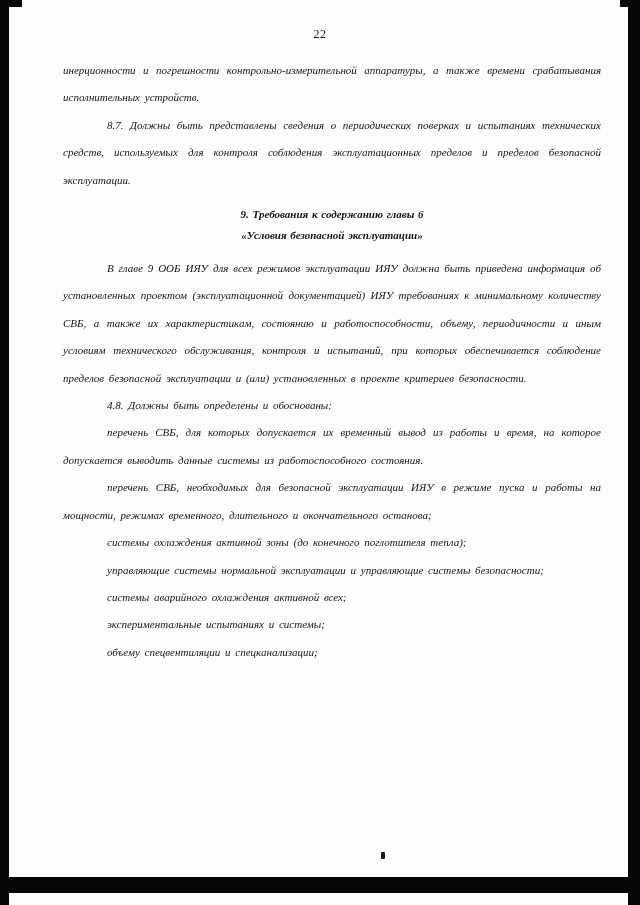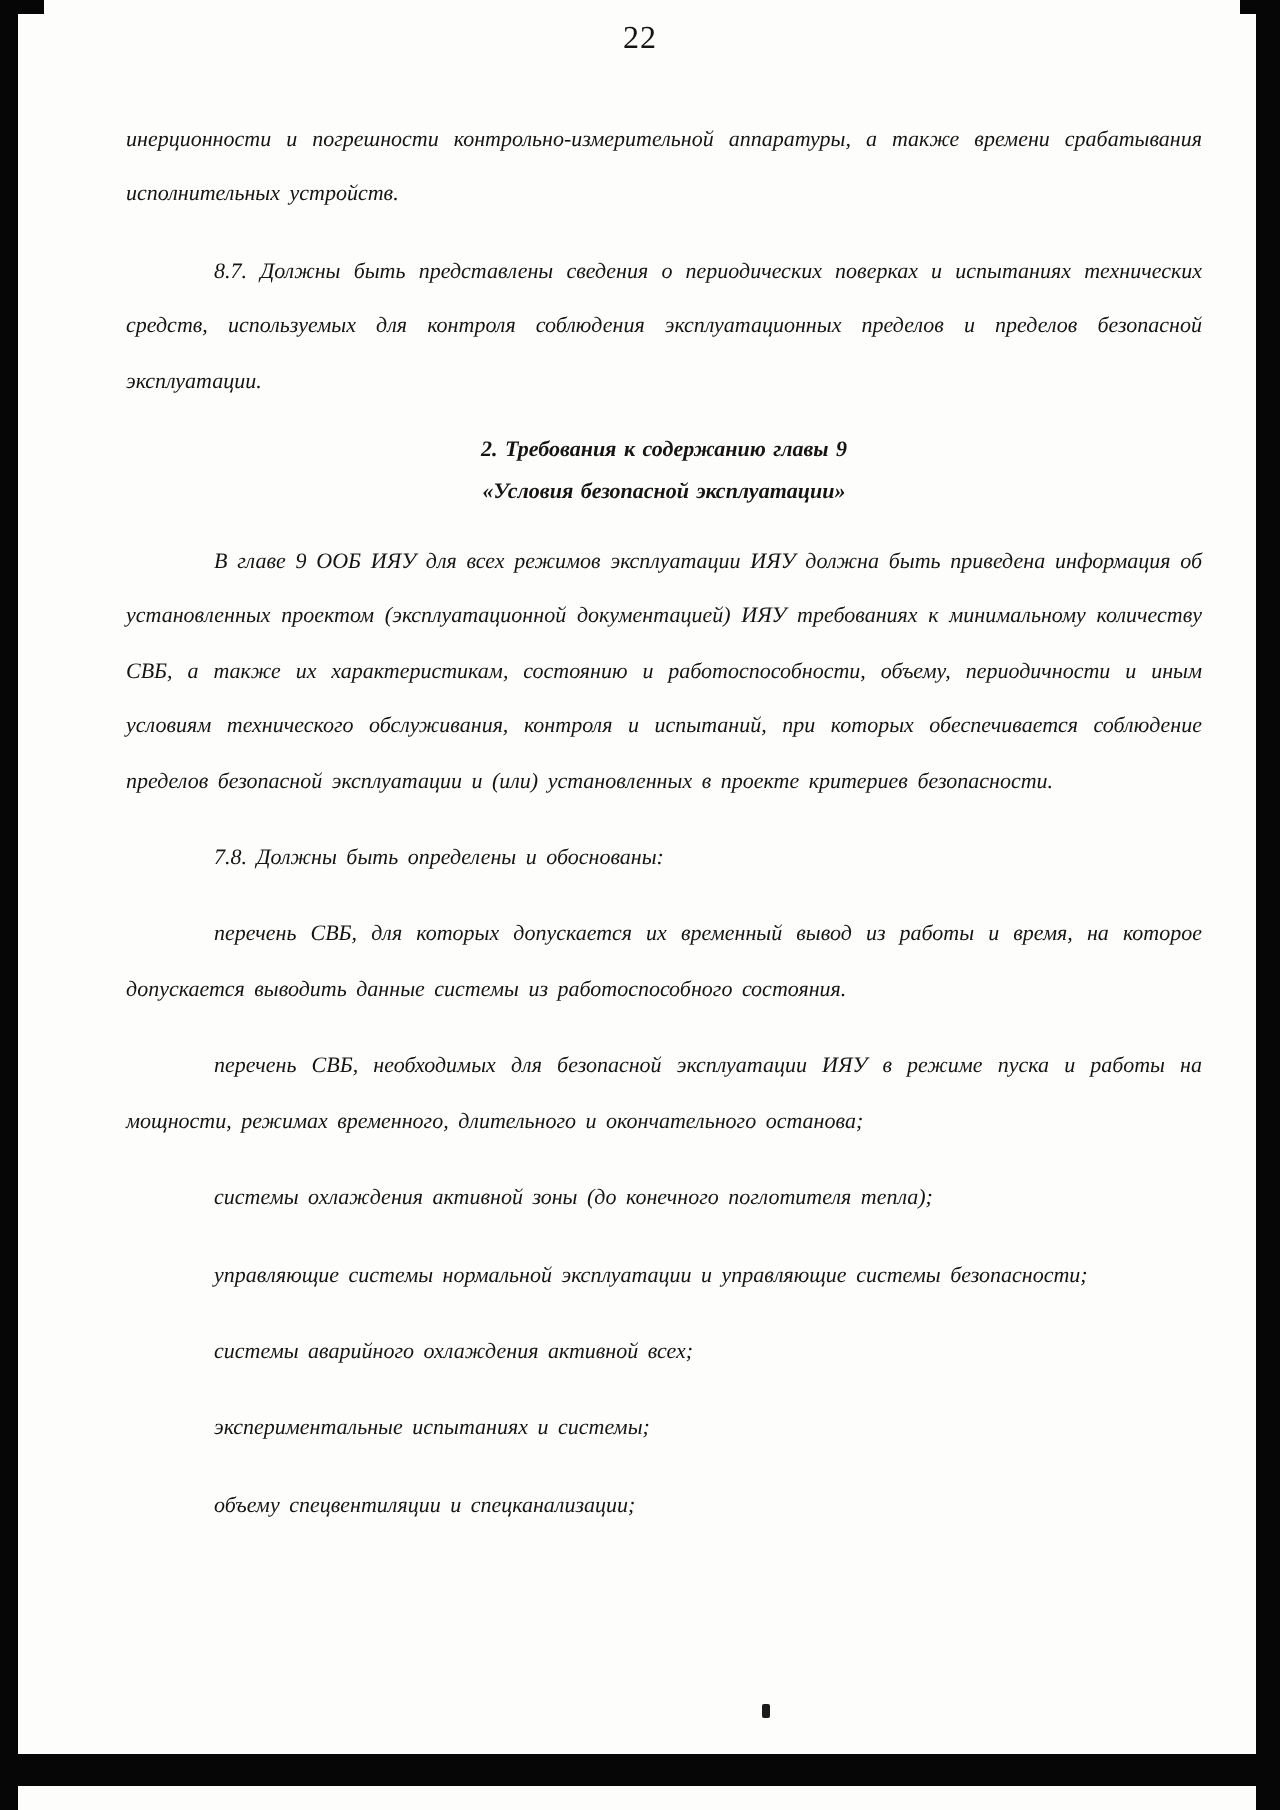--- a/index.html
+++ b/index.html
@@ -19,40 +19,40 @@
   .scan-edge.bottom { left: 9px; right: 12px; top: 877px; height: 16px; }
   .scan-corner { position: absolute; background: #060606; }
   .scan-corner.tl { left: 0; top: 0; width: 22px; height: 7px; }
   .scan-corner.tr { right: 0; top: 0; width: 20px; height: 7px; }
   .scan-mark {
     position: absolute; left: 381px; top: 852px;
     width: 4px; height: 7px; background: #1b1b1b; border-radius: 1px;
   }
   .page-number {
     position: absolute;
-    top: 11px; left: 0; width: 100%;
+    top: 27px; left: 0; width: 100%;
     text-align: center;
-    font-size: 16px;
+    font-size: 12px;
     letter-spacing: 0.5px;
   }
   .content {
     position: absolute;
     left: 63px; top: 57px;
     width: 538px;
   }
   .para {
     margin: 0;
     font-size: 11px;
     line-height: 27.4px;
     text-align: justify;
     word-spacing: 2px;
     font-style: italic;
   }
   .para.continuation { text-indent: 0; }
-  .para.indent { text-indent: 44px; margin-top: 11px; }
+  .para.indent { text-indent: 44px; }
   .para.heading {
     text-align: center;
     font-weight: bold;
     white-space: pre-line;
     text-indent: 0;
     line-height: 21px;
     margin: 10px 0 9px 0;
     word-spacing: 1px;
   }
 </style>
@@ -65,24 +65,24 @@
   <div class="scan-edge bottom"></div>
   <div class="scan-corner tl"></div>
   <div class="scan-corner tr"></div>
   <div class="scan-mark"></div>
 
   <div class="page-number">22</div>
 
   <div class="content">
       <p class="para continuation">инерционности и погрешности контрольно-измерительной аппаратуры, а также времени срабатывания исполнительных устройств.</p>
       <p class="para indent">8.7. Должны быть представлены сведения о периодических поверках и испытаниях технических средств, используемых для контроля соблюдения эксплуатационных пределов и пределов безопасной эксплуатации.</p>
-      <p class="para heading">2. Требования к содержанию главы 9
+      <p class="para heading">9. Требования к содержанию главы 6
 «Условия безопасной эксплуатации»</p>
       <p class="para indent">В главе 9 ООБ ИЯУ для всех режимов эксплуатации ИЯУ должна быть приведена информация об установленных проектом (эксплуатационной документацией) ИЯУ требованиях к минимальному количеству СВБ, а также их характеристикам, состоянию и работоспособности, объему, периодичности и иным условиям технического обслуживания, контроля и испытаний, при которых обеспечивается соблюдение пределов безопасной эксплуатации и (или) установленных в проекте критериев безопасности.</p>
-      <p class="para indent">7.8. Должны быть определены и обоснованы:</p>
+      <p class="para indent">4.8. Должны быть определены и обоснованы:</p>
       <p class="para indent">перечень СВБ, для которых допускается их временный вывод из работы и время, на которое допускается выводить данные системы из работоспособного состояния.</p>
       <p class="para indent">перечень СВБ, необходимых для безопасной эксплуатации ИЯУ в режиме пуска и работы на мощности, режимах временного, длительного и окончательного останова;</p>
       <p class="para indent">системы охлаждения активной зоны (до конечного поглотителя тепла);</p>
       <p class="para indent">управляющие системы нормальной эксплуатации и управляющие системы безопасности;</p>
       <p class="para indent">системы аварийного охлаждения активной всех;</p>
       <p class="para indent">экспериментальные испытаниях и системы;</p>
       <p class="para indent">объему спецвентиляции и спецканализации;</p>
     </div>
 </div>
 

